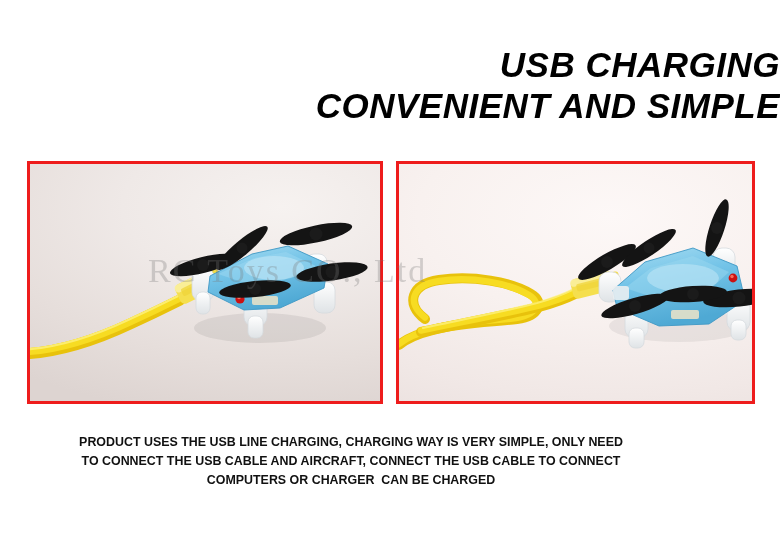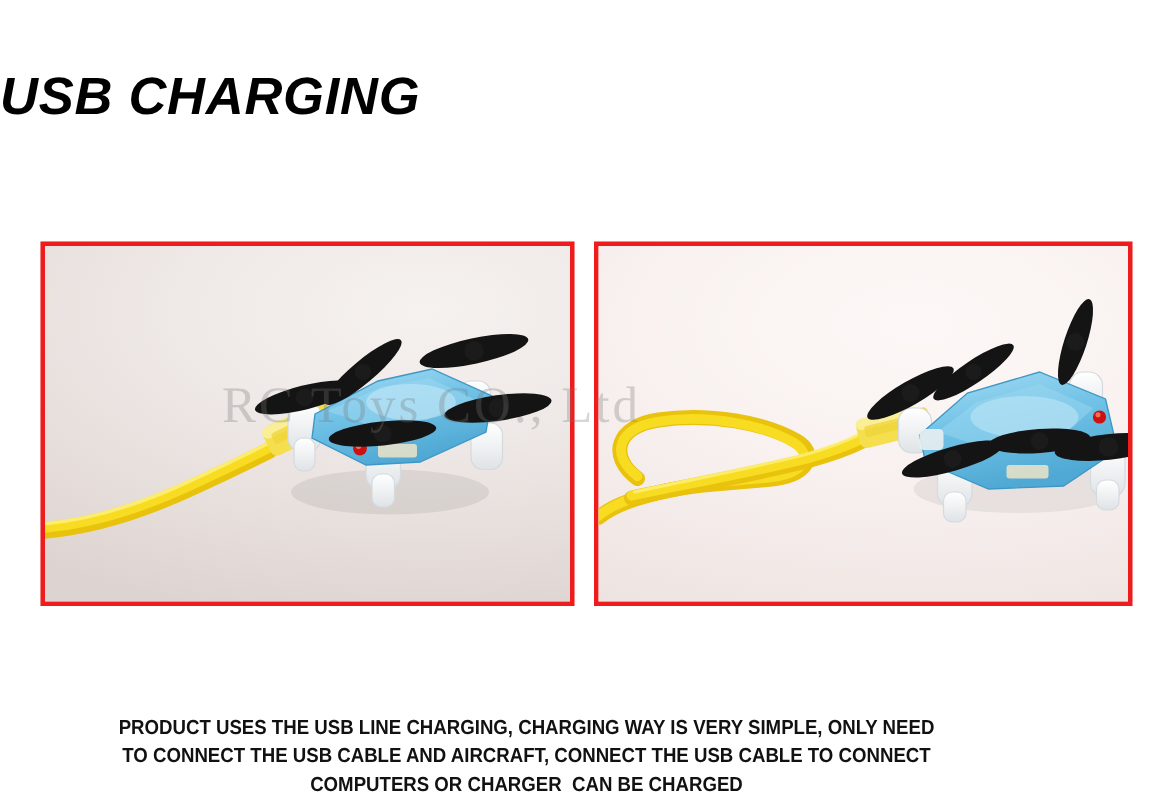--- a/index.html
+++ b/index.html
@@ -15,21 +15,21 @@
     font-family: "Liberation Sans", sans-serif;
     -webkit-font-smoothing: antialiased;
   }
 
   
   .title-block {
     position: absolute;
     left: 0;
     top: 44px;
     width: 780px;
-    text-align: left;
+    text-align: right;
   }
   .title-line {
     display: block;
     font-family: "Liberation Sans", sans-serif;
     font-weight: bold;
     font-style: italic;
     font-size: 35px;
     line-height: 41px;
     letter-spacing: 0.5px;
     color: #000000;
@@ -95,39 +95,39 @@
   }
   .drone svg { display: block; overflow: visible; }
 
   
   .caption {
     position: absolute;
     left: 0;
     top: 432px;
     width: 702px;
     text-align: center;
-    margin-top: 43px;
   }
   .caption-line {
     display: block;
     font-family: "Liberation Sans", sans-serif;
     font-weight: bold;
     font-size: 13.5px;
     line-height: 19px;
     color: #111111;
     white-space: pre;
     transform: scaleX(0.92);
     transform-origin: center center;
   }
 </style>
 </head>
 <body>
 
 <div class="title-block">
   <span class="title-line">USB CHARGING</span>
+  <span class="title-line">CONVENIENT AND SIMPLE</span>
 </div>
 
 <div class="panel" id="panel-left">
   <div class="photo-bg"></div>
 
   <svg width="356" height="243" viewBox="0 0 356 243" style="position:absolute;left:0;top:0;z-index:15;">
     <path d="M -6 190 C 30 188 66 176 100 160 C 124 149 138 142 150 136" stroke="#e8c20c" stroke-width="11" fill="none" stroke-linecap="round"></path>
     <path d="M -6 188 C 30 186 66 174 100 158 C 124 147 138 140 150 134" stroke="#f7dc22" stroke-width="7" fill="none" stroke-linecap="round"></path>
     <path d="M -6 185.5 C 30 183.5 64 172 98 156 C 122 145 136 138 148 132" stroke="#fdf07a" stroke-width="2.4" fill="none" stroke-linecap="round" opacity="0.85"></path>
 

